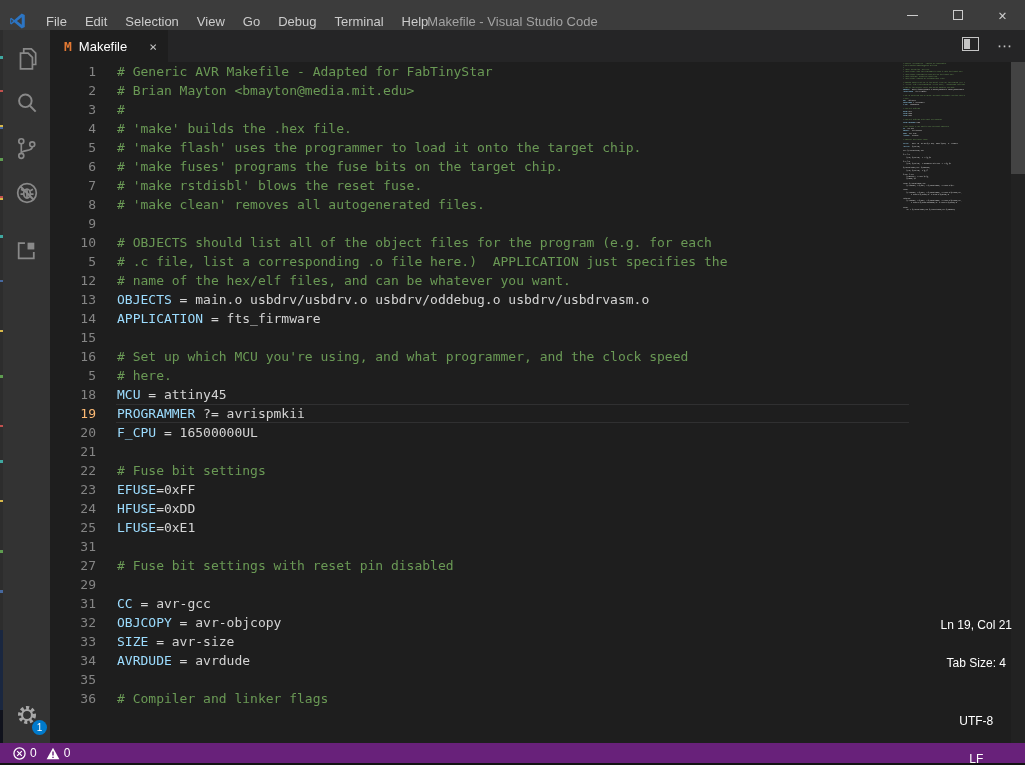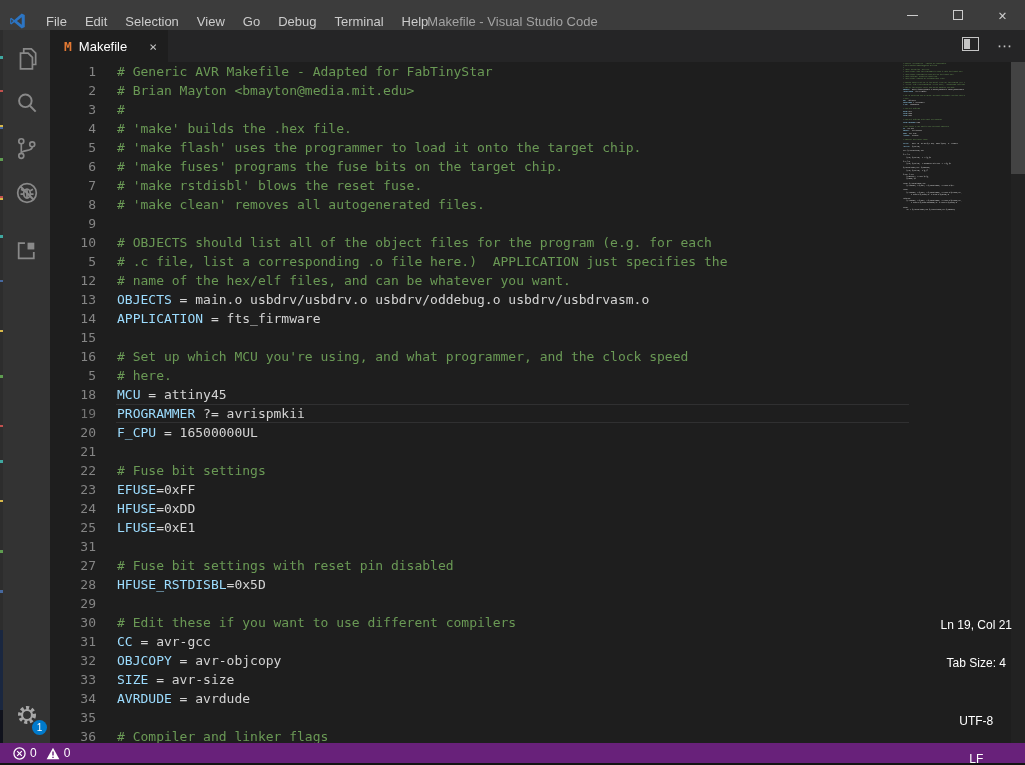--- a/index.html
+++ b/index.html
@@ -52,21 +52,21 @@
   .editor-actions { position:absolute; right:6px; top:30px; height:32px; display:flex; align-items:center; gap:12px; }
   .ea-more { color:#C5C5C5; font-size:15px; letter-spacing:1px; padding:0 6px; }
 
   
   .editor { position:absolute; left:50px; top:62px; right:0; bottom:22px; background:#1E1E1E; overflow:hidden; }
   .code-lines { position:absolute; left:0; top:0; right:0; }
   .code-row { height:19px; display:flex; font-family:"DejaVu Sans Mono",monospace; font-size:13px;
     line-height:19px; white-space:pre; position:relative; }
   .code-row .ln { width:46px; text-align:right; color:#858585; flex:none; }
   .code-row .tx { padding-left:21px; }
-  .code-row.active .ln { color:#737373; }
+  .code-row.active .ln { color:#fdba74; }
   .code-row.active::after { content:""; position:absolute; left:66px; width:793px; top:0; bottom:0;
     border-top:1px solid #303031; border-bottom:1px solid #303031; pointer-events:none; }
   .seg-c { color:#6A9955; } .seg-v { color:#9CDCFE; } .seg-p { color:#D4D4D4; }
 
   
   .minimap { position:absolute; left:903px; top:62px; width:62px; height:660px; overflow:hidden; }
   .minimap-content { transform:scale(0.115); transform-origin:0 0; width:560px; }
   .mm-line { height:19px; font-family:"DejaVu Sans Mono",monospace; font-size:13px; line-height:19px;
     white-space:pre; tab-size:4; }
 
@@ -204,23 +204,21 @@
         <div class="code-row"><span class="ln">18</span><span class="tx"><span class="seg-v">MCU</span><span class="seg-p"> = attiny45</span></span></div>
         <div class="code-row active"><span class="ln">19</span><span class="tx"><span class="seg-v">PROGRAMMER</span><span class="seg-p"> ?= avrispmkii</span></span></div>
         <div class="code-row"><span class="ln">20</span><span class="tx"><span class="seg-v">F_CPU</span><span class="seg-p"> = 16500000UL</span></span></div>
         <div class="code-row"><span class="ln">21</span><span class="tx"></span></div>
         <div class="code-row"><span class="ln">22</span><span class="tx"><span class="seg-c"># Fuse bit settings</span></span></div>
         <div class="code-row"><span class="ln">23</span><span class="tx"><span class="seg-v">EFUSE</span><span class="seg-p">=0xFF</span></span></div>
         <div class="code-row"><span class="ln">24</span><span class="tx"><span class="seg-v">HFUSE</span><span class="seg-p">=0xDD</span></span></div>
         <div class="code-row"><span class="ln">25</span><span class="tx"><span class="seg-v">LFUSE</span><span class="seg-p">=0xE1</span></span></div>
         <div class="code-row"><span class="ln">31</span><span class="tx"></span></div>
         <div class="code-row"><span class="ln">27</span><span class="tx"><span class="seg-c"># Fuse bit settings with reset pin disabled</span></span></div>
-        <div class="code-row"><span class="ln">28</span><span class="tx"><span class="seg-v">HFUSE_RSTDISBL</span><span class="seg-p">=0x5D</span></span></div>
         <div class="code-row"><span class="ln">29</span><span class="tx"></span></div>
-        <div class="code-row"><span class="ln">30</span><span class="tx"><span class="seg-c"># Edit these if you want to use different compilers</span></span></div>
         <div class="code-row"><span class="ln">31</span><span class="tx"><span class="seg-v">CC</span><span class="seg-p"> = avr-gcc</span></span></div>
         <div class="code-row"><span class="ln">32</span><span class="tx"><span class="seg-v">OBJCOPY</span><span class="seg-p"> = avr-objcopy</span></span></div>
         <div class="code-row"><span class="ln">33</span><span class="tx"><span class="seg-v">SIZE</span><span class="seg-p"> = avr-size</span></span></div>
         <div class="code-row"><span class="ln">34</span><span class="tx"><span class="seg-v">AVRDUDE</span><span class="seg-p"> = avrdude</span></span></div>
         <div class="code-row"><span class="ln">35</span><span class="tx"></span></div>
         <div class="code-row"><span class="ln">36</span><span class="tx"><span class="seg-c"># Compiler and linker flags</span></span></div>
       </div>
   </div>
 
   <div class="minimap">

